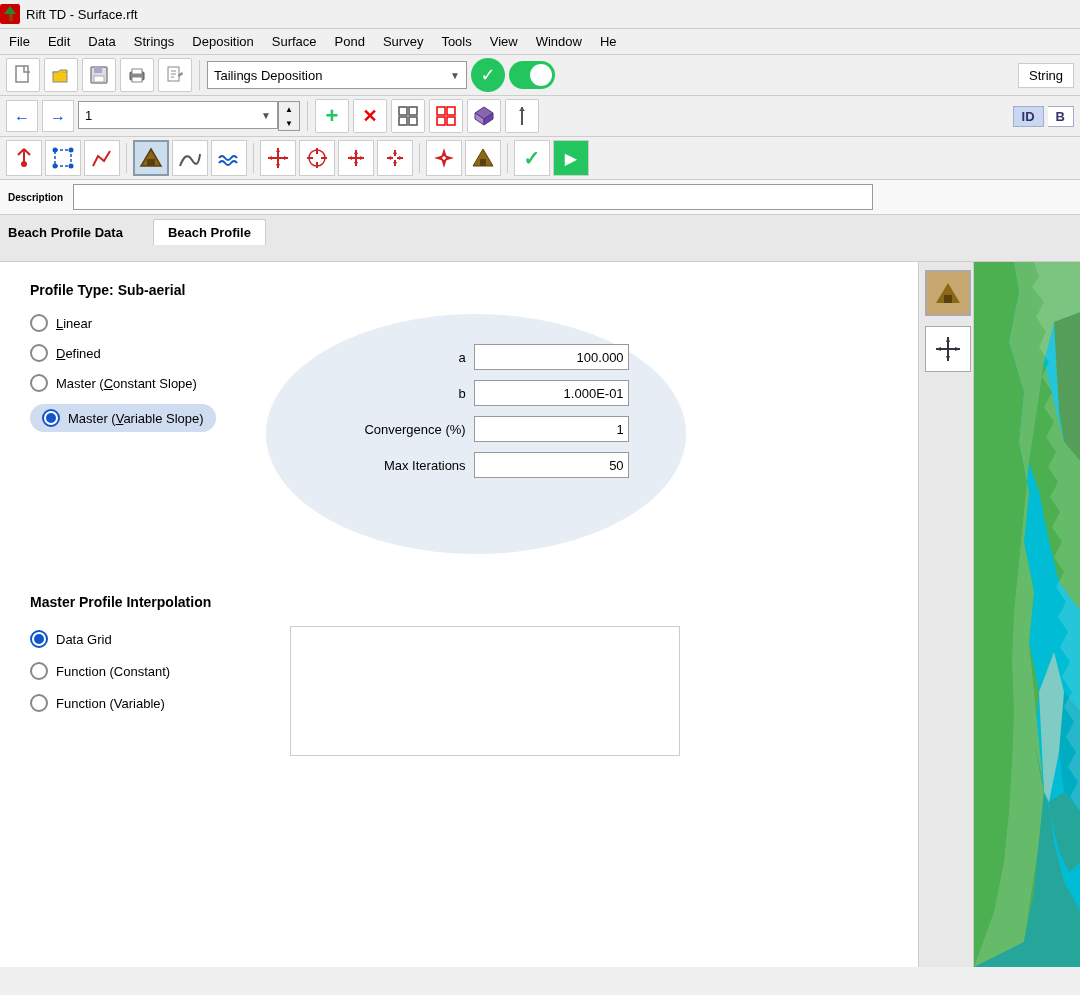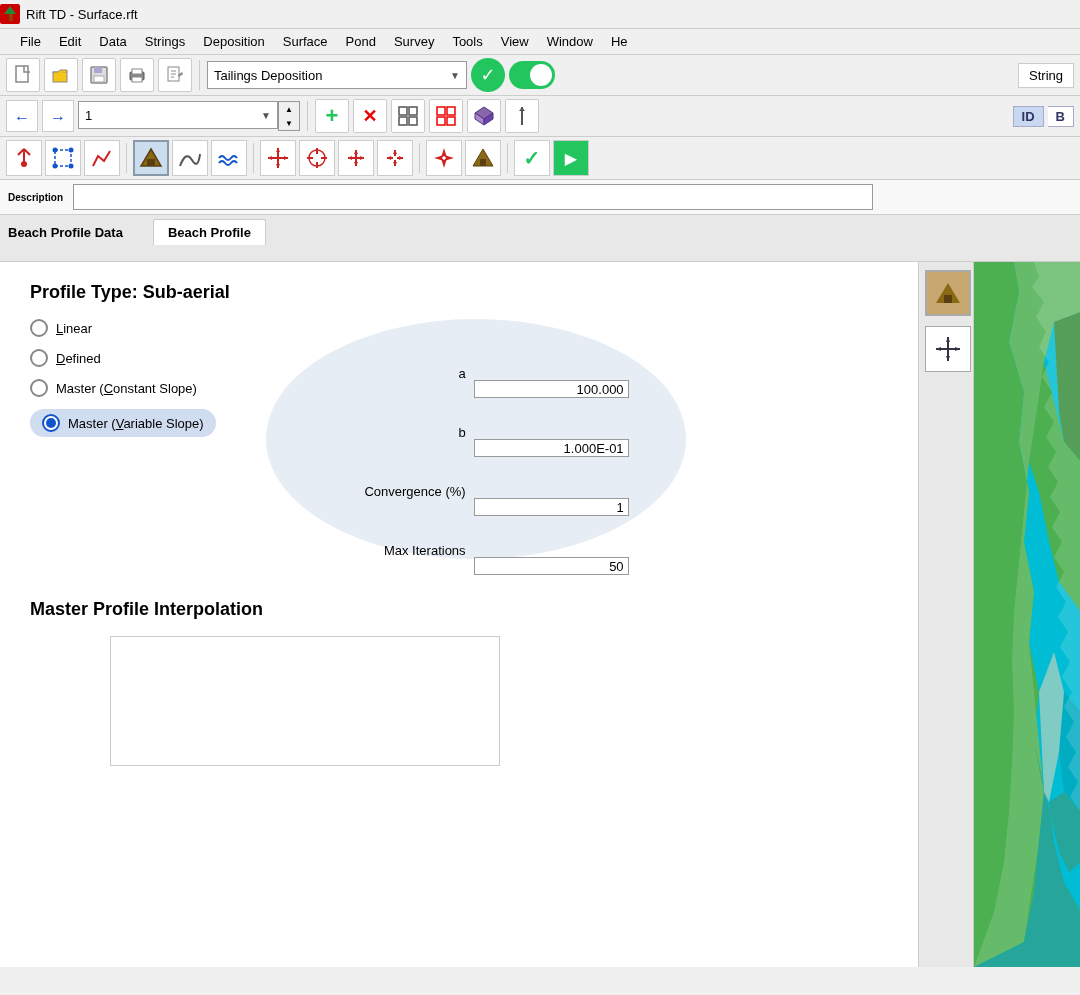--- a/index.html
+++ b/index.html
@@ -3,21 +3,21 @@
   <meta charset="utf-8">
   <style>
     * { box-sizing: border-box; margin: 0; padding: 0; }
     body { font-family: 'Segoe UI', Arial, sans-serif; font-size: 13px; background: #f0f0f0; width: 1080px; height: 995px; overflow: hidden; user-select: none; }
 
     
     #title-bar { background: #f0f0f0; padding: 4px 0; font-size: 13px; color: #000; border-bottom: 1px solid #ccc; display: flex; align-items: center; gap: 6px; }
     #title-bar .app-icon { width: 20px; height: 20px; background: #c00; border-radius: 2px; display: flex; align-items: center; justify-content: center; font-size: 10px; color: white; }
 
     
-    #menu-bar { background: #f0f0f0; border-bottom: 1px solid #ccc; display: flex; align-items: center; padding: 2px 12px; gap: 2px; }
+    #menu-bar { background: #f0f0f0; border-bottom: 1px solid #ccc; display: flex; align-items: center; padding: 2px 1px; gap: 2px; }
     .menu-item { padding: 3px 8px; cursor: pointer; font-size: 13px; color: #000; }
 
     
     #toolbar1 { background: #f0f0f0; border-bottom: 1px solid #ccc; display: flex; align-items: center; padding: 3px 6px; gap: 4px; }
     .tb-btn { width: 34px; height: 34px; border: 1px solid #ccc; background: white; display: flex; align-items: center; justify-content: center; cursor: pointer; font-size: 14px; border-radius: 2px; }
     .tb-separator { width: 1px; height: 30px; background: #ccc; margin: 0 3px; }
     .dropdown-combo { height: 28px; border: 1px solid #999; background: white; padding: 0 6px; font-size: 13px; display: flex; align-items: center; justify-content: space-between; cursor: pointer; }
     .dropdown-combo-wide { width: 260px; }
     .green-check { width: 34px; height: 34px; background: #22c55e; border-radius: 50%; display: flex; align-items: center; justify-content: center; color: white; font-size: 18px; cursor: pointer; }
     .toggle-btn { width: 46px; height: 28px; background: #22c55e; border-radius: 14px; display: flex; align-items: center; padding: 3px; cursor: pointer; }
@@ -51,32 +51,32 @@
     .tab-item { padding: 5px 14px; border: 1px solid #ccc; border-bottom: none; background: #e0e0e0; cursor: pointer; font-size: 13px; border-radius: 3px 3px 0 0; }
     .tab-item.active { background: white; font-weight: 600; }
 
     
     #main-content { display: flex; height: calc(995px - 290px); }
 
     
     #left-panel { flex: 1; background: white; padding: 20px 30px; position: relative; overflow: auto; }
 
     
-    .section-title { font-size: 18px; font-weight: 600; margin-bottom: 16px; }
+    .section-title { font-size: 14px; font-weight: 600; margin-bottom: 16px; }
 
     
     .radio-group { display: flex; flex-direction: column; gap: 12px; margin-bottom: 20px; }
     .radio-item { display: flex; align-items: center; gap: 8px; cursor: pointer; font-size: 13px; }
     .radio-circle { width: 18px; height: 18px; border-radius: 50%; border: 2px solid #888; background: white; display: flex; align-items: center; justify-content: center; flex-shrink: 0; }
     .radio-circle.checked { border-color: #1155cc; }
     .radio-circle.checked::after { content: ''; width: 10px; height: 10px; border-radius: 50%; background: #1155cc; }
     .radio-item.selected-item { background: #dde8f8; padding: 5px 10px; border-radius: 20px; }
     .param-row { display: flex; align-items: center; margin-bottom: 10px; gap: 8px; }
     .param-label { font-size: 13px; text-align: right; min-width: 130px; }
-    .param-input { width: 155px; height: 18px; border: 1px solid #999; text-align: right; padding: 0 4px; font-size: 13px; margin-top: 31px; }
+    .param-input { width: 155px; height: 26px; border: 1px solid #999; text-align: right; padding: 0 4px; font-size: 13px; }
 
     
     .interp-section { margin-top: 20px; }
     .interp-box { border: 1px solid #ccc; width: 390px; height: 140px; margin-left: 80px; margin-top: 10px; background: white; }
 
     
     #right-panel { width: 105px; background: #e8e8e8; border-left: 1px solid #ccc; display: flex; flex-direction: column; }
     .right-btn { width: 50px; height: 50px; border: 1px solid #ccc; background: white; display: flex; align-items: center; justify-content: center; cursor: pointer; margin: 4px; }
 
     
@@ -417,20 +417,37 @@
             <input type="text" class="param-input" value="50" style="">
           </div>
         </div>
       </div>
     </div>
 
     <div class="interp-section">
       <div class="section-title">Master Profile Interpolation</div>
       <div style="display:flex; gap:40px;">
 
+        <div class="radio-group" style="gap:14px; margin-top:4px;">
+
+          <div class="radio-item">
+            <div class="radio-circle checked"></div>
+            <span>Data Grid</span>
+          </div>
+
+          <div class="radio-item">
+            <div class="radio-circle"></div>
+            <span>Function (Constant)</span>
+          </div>
+
+          <div class="radio-item">
+            <div class="radio-circle"></div>
+            <span>Function (Variable)</span>
+          </div>
+        </div>
 
         <div class="interp-box" style="border:1px solid #ccc; width:390px; height:130px; margin-top:0;"></div>
       </div>
     </div>
 
   </div>
 
   <div id="right-panel" style="width:55px; background:#e8e8e8; border-left:1px solid #ccc; display:flex; flex-direction:column; gap:2px; padding:4px 2px;">
     <div class="right-btn" style="width:46px; height:46px; border:2px solid #aaa; background:#c8a870; display:flex; align-items:center; justify-content:center;">
       <svg width="28" height="28" viewBox="0 0 28 28">

